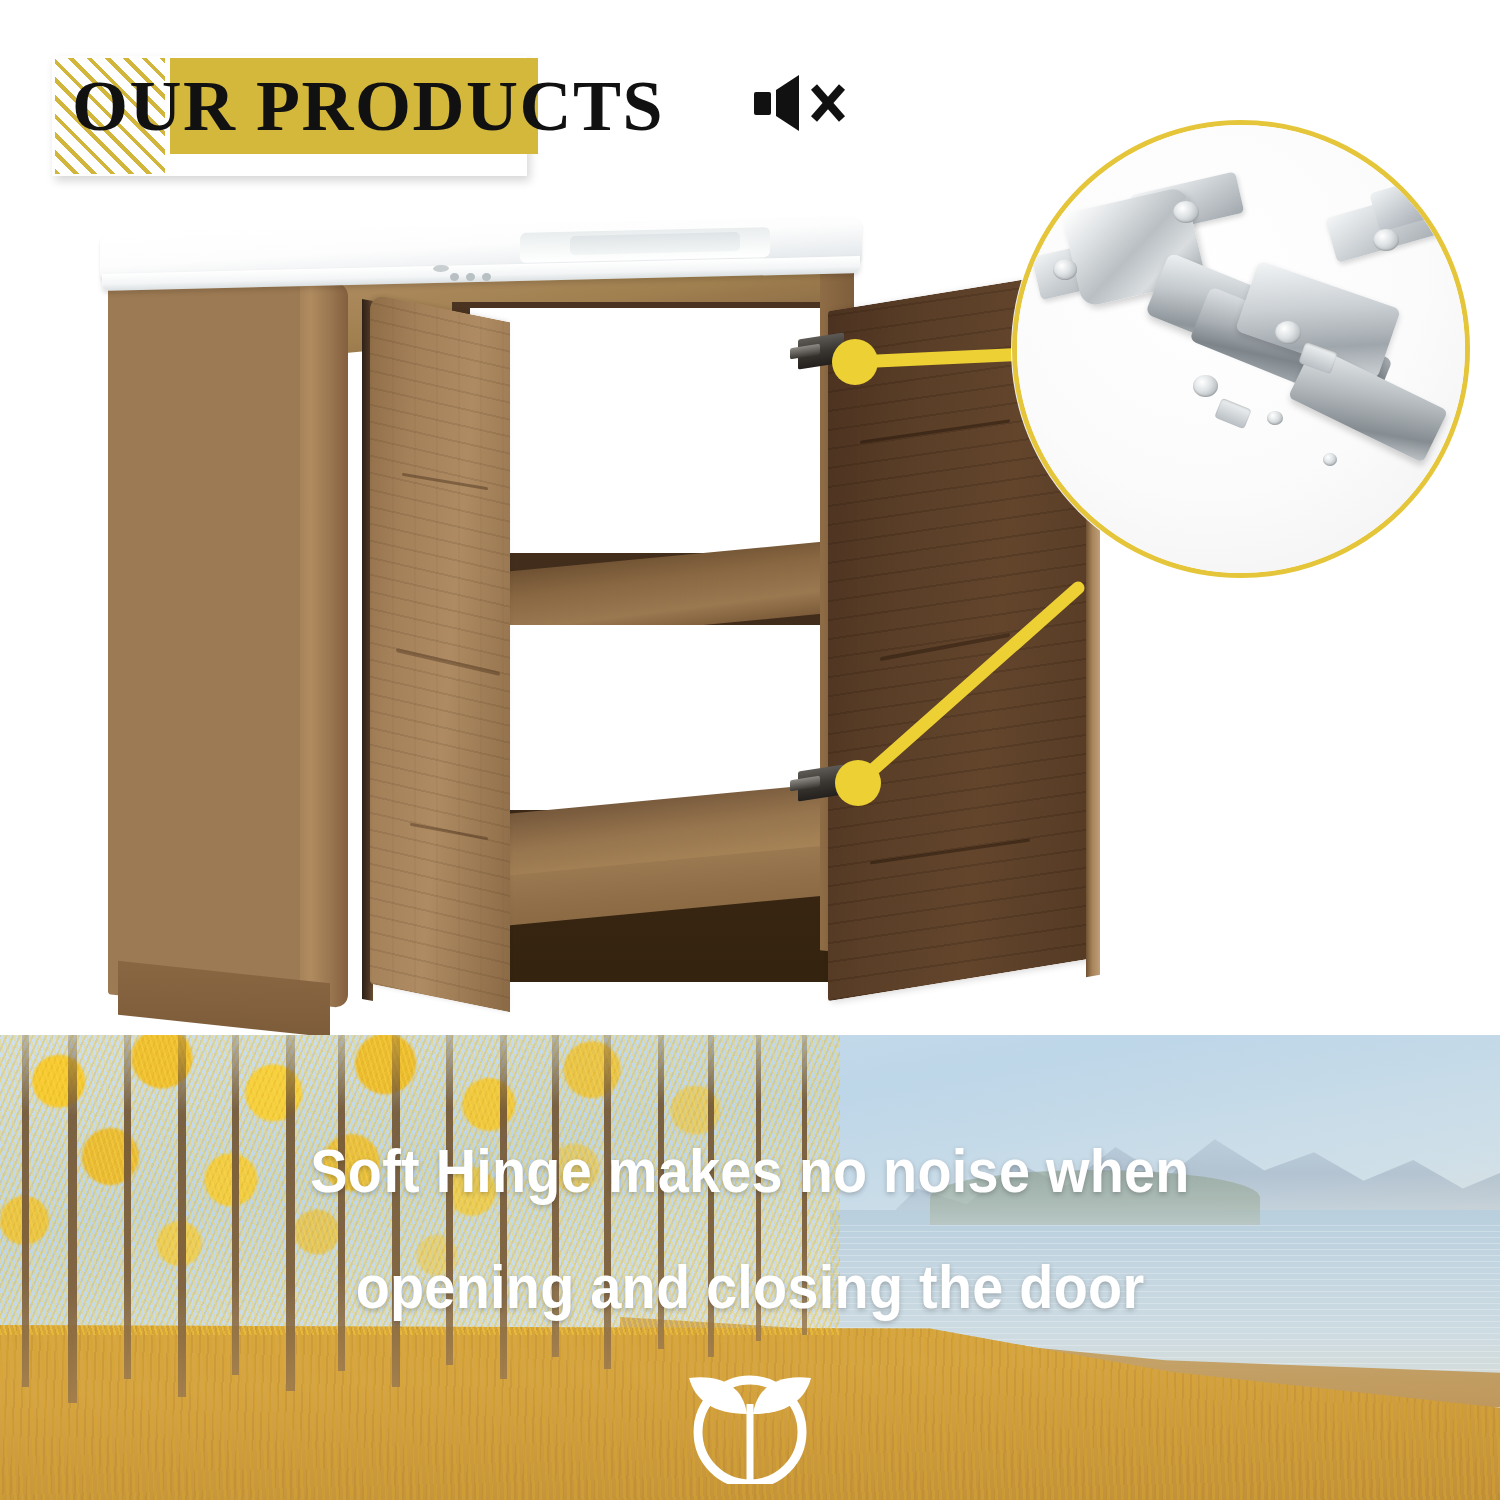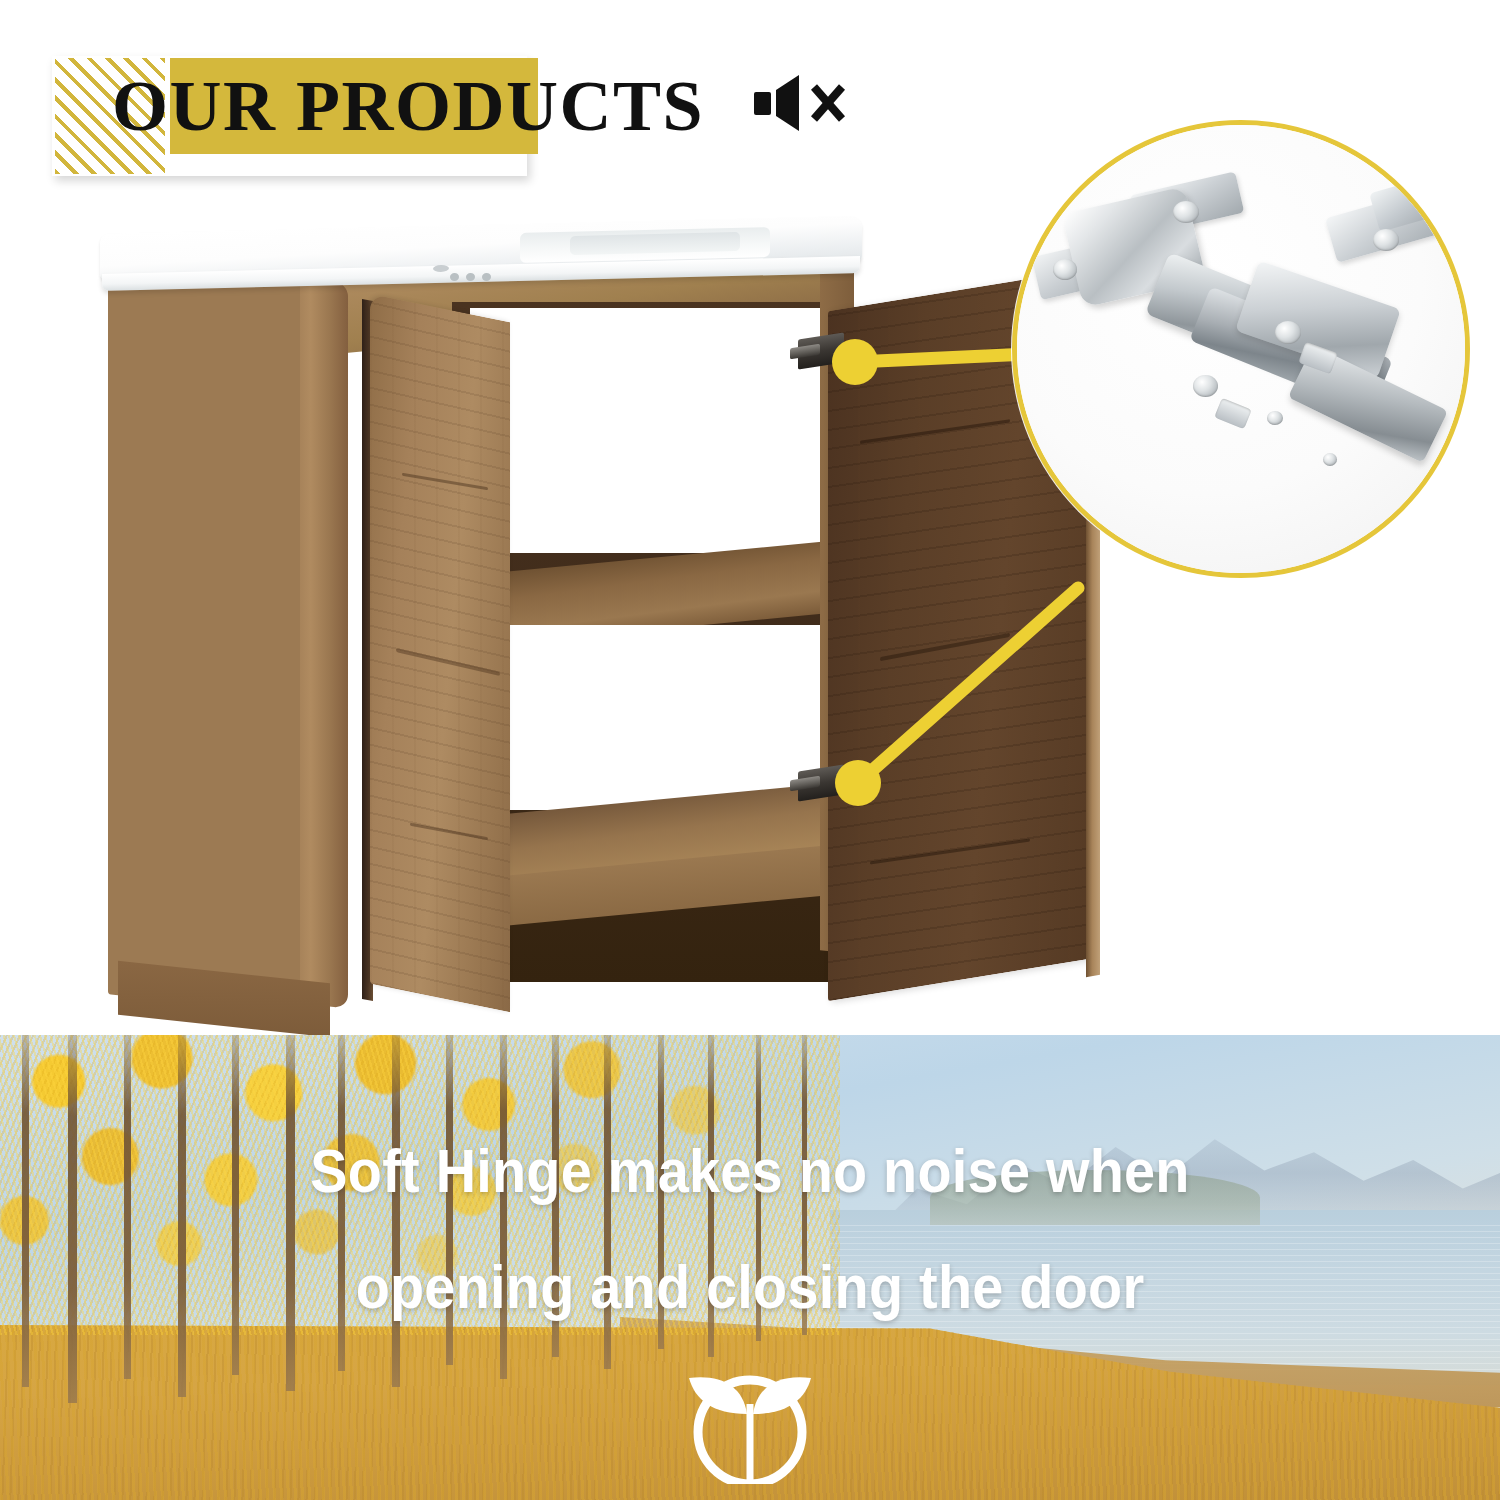--- a/index.html
+++ b/index.html
@@ -9,21 +9,21 @@
 
   
   .header{position:absolute;left:0;top:0;width:1500px;height:210px;}
   .hdr-card{position:absolute;left:52px;top:56px;width:475px;height:120px;background:#ffffff;
             box-shadow:3px 5px 9px rgba(0,0,0,.16);}
   .hdr-stripes{position:absolute;left:55px;top:58px;width:110px;height:116px;
     background:repeating-linear-gradient(45deg,#d2b63c 0 4px,#ffffff 4px 13px);}
   .hdr-goldbar{position:absolute;left:170px;top:58px;width:368px;height:96px;background:#d4b83c;}
   .hdr-title{position:absolute;left:72px;top:54px;width:720px;height:104px;line-height:104px;
     font-family:"Liberation Serif","DejaVu Serif",serif;font-weight:700;font-size:72px;
-    letter-spacing:1.5px;color:#111111;white-space:nowrap;margin-left:40px;}
+    letter-spacing:1.5px;color:#111111;white-space:nowrap;}
   .mute-icon{position:absolute;left:752px;top:72px;width:96px;height:62px;}
 
   
   .product{position:absolute;left:0;top:190px;width:1500px;height:850px;}
 
   
   .sink{position:absolute;left:100px;top:35px;width:780px;height:62px;}
   .sink-top{position:absolute;left:0;top:0;width:762px;height:46px;border-radius:9px 12px 6px 6px;
     background:linear-gradient(178deg,#ffffff 0%,#fdfdfd 45%,#eceff1 78%,#e2e6e8 100%);
     transform:skewY(-1.35deg);box-shadow:0 2px 3px rgba(0,0,0,.10);}

